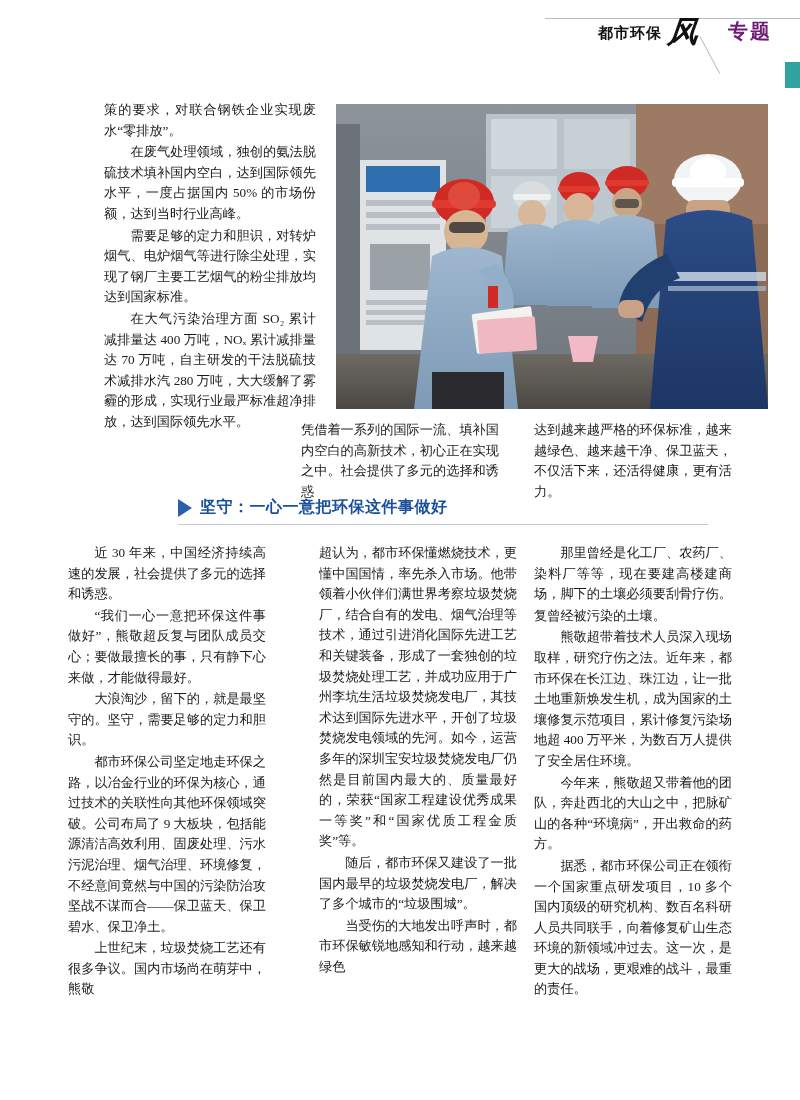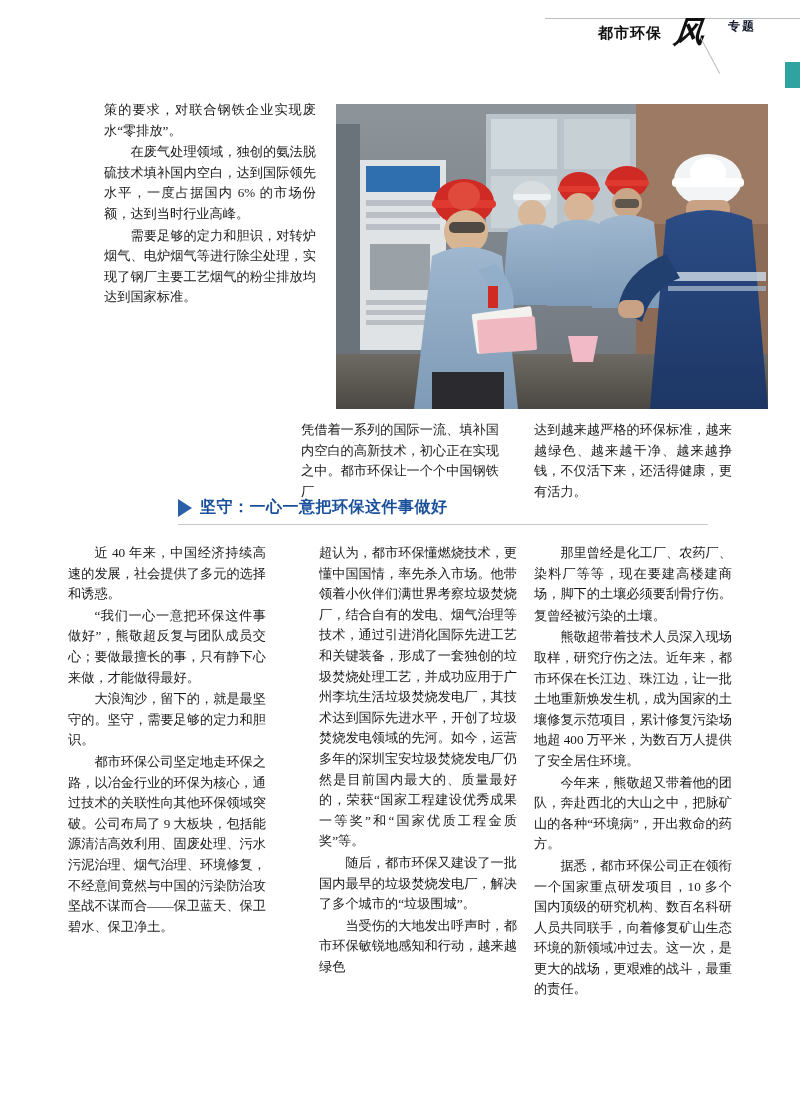--- a/index.html
+++ b/index.html
@@ -32,21 +32,21 @@
     height: 1px;
     background: #b9bcc0;
   }
   .masthead {
     position: absolute;
     left: 598px;
     top: 14px;
     height: 36px;
     display: flex;
     align-items: center;
-    gap: 12px;
+    gap: 6px;
   }
   .masthead-cn {
     font-family: "Liberation Sans", "DejaVu Sans", sans-serif;
     font-weight: bold;
     font-size: 15px;
     letter-spacing: 1px;
     color: #111;
     line-height: 1;
   }
   .masthead-logo {
@@ -56,23 +56,23 @@
     color: #111;
     line-height: 1;
     font-style: italic;
     transform: skewX(-6deg);
   }
   .section-tag {
     position: absolute;
     left: 728px;
     top: 18px;
     font-family: "Liberation Sans", "DejaVu Sans", sans-serif;
-    font-size: 12px;
+    font-size: 20px;
     font-weight: bold;
-    color: #0f172a;
+    color: #701a75;
     letter-spacing: 2px;
   }
   .header-diag {
     position: absolute;
     left: 700px;
     top: 36px;
     width: 42px;
     height: 1px;
     background: #b9bcc0;
     transform: rotate(62deg);
@@ -213,22 +213,23 @@
   </div>
   <div class="header-diag"></div>
   <div class="section-tag">专题</div>
   <div class="page-num-box">19</div>
 </div>
 
 <div class="top-zone">
 
   <div class="col-narrow">
     <p class="body noindent">策的要求，对联合钢铁企业实现废水“零排放”。</p>
-    <p class="body">在废气处理领域，独创的氨法脱硫技术填补国内空白，达到国际领先水平，一度占据国内 6% 的市场份额，达到当时行业高峰。</p>
+    <p class="body">在废气处理领域，独创的氨法脱硫技术填补国内空白，达到国际领先水平，一度占据国内 50% 的市场份额，达到当时行业高峰。</p>
     <p class="body">需要足够的定力和胆识，对转炉烟气、电炉烟气等进行除尘处理，实现了钢厂主要工艺烟气的粉尘排放均达到国家标准。</p>
+    <p class="body">在大气污染治理方面 SO₂ 累计减排量达 400 万吨，NOₓ 累计减排量达 70 万吨，自主研发的干法脱硫技术减排水汽 280 万吨，大大缓解了雾霾的形成，实现行业最严标准超净排放，达到国际领先水平。</p>
   </div>
 
   <div class="photo">
     <svg width="432" height="305" viewBox="0 0 432 305" xmlns="http://www.w3.org/2000/svg" aria-hidden="true">
       <defs>
         <linearGradient id="wallg" x1="0" y1="0" x2="0" y2="1">
           <stop offset="0" stop-color="#8d949a"></stop>
           <stop offset="1" stop-color="#6d747b"></stop>
         </linearGradient>
         <linearGradient id="flg" x1="0" y1="0" x2="0" y2="1">
@@ -325,40 +326,41 @@
       </g>
 
       <path d="M232 232 l30 0 l-5 26 l-20 0 z" fill="#f2b9c6"></path>
     </svg>
   </div>
 </div>
 
 <div class="mid-strip">
   <div class="mid-col c1"></div>
   <div class="mid-col c2">
-    <p class="body noindent">凭借着一系列的国际一流、填补国内空白的高新技术，初心正在实现之中。都市环保让一个个中国钢铁厂</p>
+    <p class="body noindent">凭借着一系列的国际一流、填补国内空白的高新技术，初心正在实现之中。社会提供了多元的选择和诱惑</p>
   </div>
   <div class="mid-col c3">
-    <p class="body noindent">达到越来越严格的环保标准，越来越绿色、越来越干净、越来越挣钱，不仅活下来，还活得健康，更有活力。</p>
+    <p class="body noindent">达到越来越严格的环保标准，越来越绿色、越来越干净、保卫蓝天，不仅活下来，还活得健康，更有活力。</p>
   </div>
 </div>
 
 <div class="subhead-wrap">
   <div class="subhead-mark"></div>
   <div class="subhead-text">坚守：一心一意把环保这件事做好</div>
   <div class="subhead-rule"></div>
 </div>
 
 <div class="bottom-zone">
 
   <div class="bcol c1">
-    <p class="body">近 40 年来，中国经济持续高速的发展，社会提供了多元的选择和诱惑。</p>
+    <p class="body">近 30 年来，中国经济持续高速的发展，社会提供了多元的选择和诱惑。</p>
     <p class="body">“我们一心一意把环保这件事做好”，熊敬超反复与团队成员交心；要做最擅长的事，只有静下心来做，才能做得最好。</p>
     <p class="body">大浪淘沙，留下的，就是最坚守的。坚守，需要足够的定力和胆识。</p>
     <p class="body">都市环保公司坚定地走环保之路，以冶金行业的环保为核心，通过技术的关联性向其他环保领域突破。公司布局了 9 大板块，包括能源清洁高效利用、固废处理、污水污泥治理、烟气治理、环境修复，不经意间竟然与中国的污染防治攻坚战不谋而合——保卫蓝天、保卫碧水、保卫净土。</p>
+    <p class="body">上世纪末，垃圾焚烧工艺还有很多争议。国内市场尚在萌芽中，熊敬</p>
   </div>
 
   <div class="bcol c2">
     <p class="body noindent">超认为，都市环保懂燃烧技术，更懂中国国情，率先杀入市场。他带领着小伙伴们满世界考察垃圾焚烧厂，结合自有的发电、烟气治理等技术，通过引进消化国际先进工艺和关键装备，形成了一套独创的垃圾焚烧处理工艺，并成功应用于广州李坑生活垃圾焚烧发电厂，其技术达到国际先进水平，开创了垃圾焚烧发电领域的先河。如今，运营多年的深圳宝安垃圾焚烧发电厂仍然是目前国内最大的、质量最好的，荣获“国家工程建设优秀成果一等奖”和“国家优质工程金质奖”等。</p>
     <p class="body">随后，都市环保又建设了一批国内最早的垃圾焚烧发电厂，解决了多个城市的“垃圾围城”。</p>
     <p class="body">当受伤的大地发出呼声时，都市环保敏锐地感知和行动，越来越绿色</p>
   </div>
 
   <div class="bcol c3">
     <p class="body">那里曾经是化工厂、农药厂、染料厂等等，现在要建高楼建商场，脚下的土壤必须要刮骨疗伤。</p>

